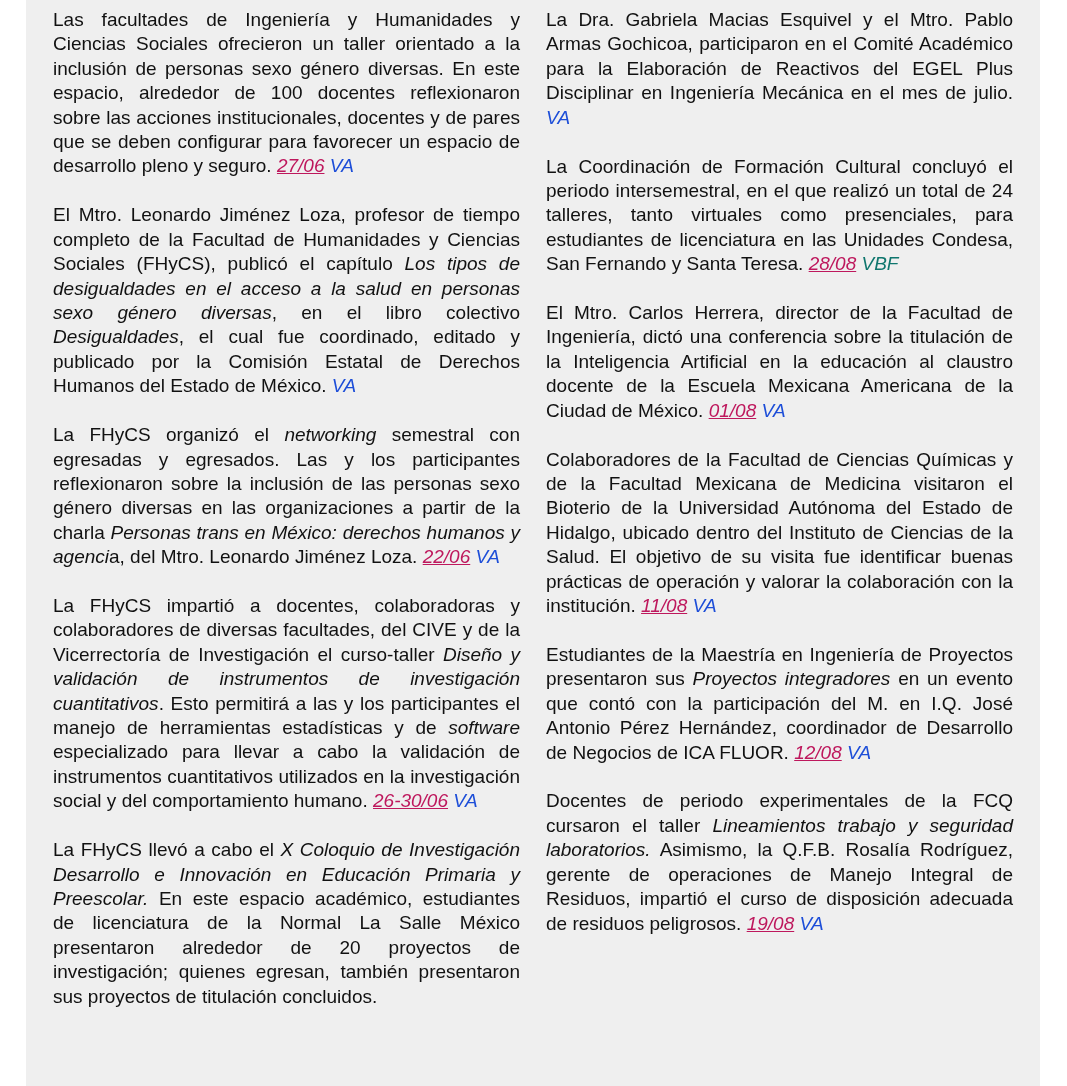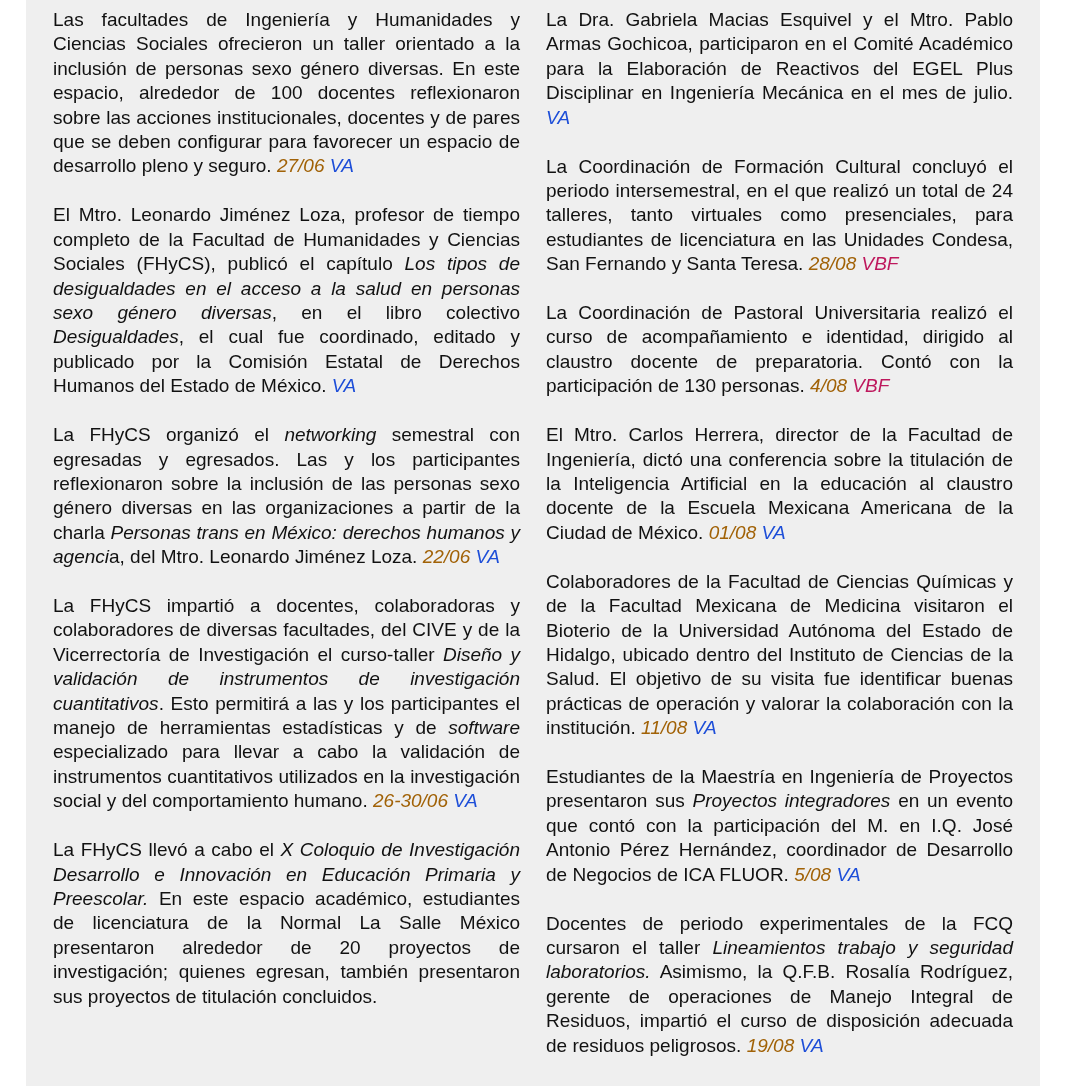--- a/index.html
+++ b/index.html
@@ -33,42 +33,42 @@
       hyphens: auto;
     }
     .col.left { left: 53px; }
     .col.right { left: 546px; }
     .item {
       margin: 0 0 24.5px 0;
       padding: 0;
     }
     .item em { }
     .date {
-      color: #a16207;
+      color: #be185d;
       font-style: italic;
+      text-decoration: underline;
     }
     .tag {
       font-style: italic;
     }
     .tag-VA { color: #1d4ed8; }
-    .tag-VBF { color: #be185d; }
+    .tag-VBF { color: #0f766e; }
   </style>
 </head>
 <body>
 
 <div class="panel"></div>
 
 <div class="col left">
     <p class="item"><span>Las facultades de Ingeniería y Humanidades y Ciencias Sociales ofrecieron un taller orientado a la inclusión de personas sexo género diversas. En este espacio, alrededor de 100 docentes reflexionaron sobre las acciones institucionales, docentes y de pares que se deben configurar para favorecer un espacio de desarrollo pleno y seguro.</span> <span class="date">27/06</span> <span class="tag tag-VA">VA</span></p>
     <p class="item"><span>El Mtro. Leonardo Jiménez Loza, profesor de tiempo completo de la Facultad de Humanidades y Ciencias Sociales (FHyCS), publicó el capítulo </span><em>Los tipos de desigualdades en el acceso a la salud en personas sexo género diversas</em><span>, en el libro colectivo </span><em>Desigualdades</em><span>, el cual fue coordinado, editado y publicado por la Comisión Estatal de Derechos Humanos del Estado de México.</span> <span class="tag tag-VA">VA</span></p>
     <p class="item"><span>La FHyCS organizó el </span><em>networking</em><span> semestral con egresadas y egresados. Las y los participantes reflexionaron sobre la inclusión de las personas sexo género diversas en las organizaciones a partir de la charla </span><em>Personas trans en México: derechos humanos y agenci</em><span>a, del Mtro. Leonardo Jiménez Loza.</span> <span class="date">22/06</span> <span class="tag tag-VA">VA</span></p>
     <p class="item"><span>La FHyCS impartió a docentes, colaboradoras y colaboradores de diversas facultades, del CIVE y de la Vicerrectoría de Investigación el curso-taller </span><em>Diseño y validación de instrumentos de investigación cuantitativos</em><span>. Esto permitirá a las y los participantes el manejo de herramientas estadísticas y de </span><em>software</em><span> especializado para llevar a cabo la validación de instrumentos cuantitativos utilizados en la investigación social y del comportamiento humano.</span> <span class="date">26-30/06</span> <span class="tag tag-VA">VA</span></p>
     <p class="item"><span>La FHyCS llevó a cabo el </span><em>X Coloquio de Investigación Desarrollo e Innovación en Educación Primaria y Preescolar.</em><span> En este espacio académico, estudiantes de licenciatura de la Normal La Salle México presentaron alrededor de 20 proyectos de investigación; quienes egresan, también presentaron sus proyectos de titulación concluidos.</span></p>
   </div>
 <div class="col right">
     <p class="item"><span>La Dra. Gabriela Macias Esquivel y el Mtro. Pablo Armas Gochicoa, participaron en el Comité Académico para la Elaboración de Reactivos del EGEL Plus Disciplinar en Ingeniería Mecánica en el mes de julio.</span> <span class="tag tag-VA">VA</span></p>
     <p class="item"><span>La Coordinación de Formación Cultural concluyó el periodo intersemestral, en el que realizó un total de 24 talleres, tanto virtuales como presenciales, para estudiantes de licenciatura en las Unidades Condesa, San Fernando y Santa Teresa.</span> <span class="date">28/08</span> <span class="tag tag-VBF">VBF</span></p>
-    <p class="item"><span>La Coordinación de Pastoral Universitaria realizó el curso de acompañamiento e identidad, dirigido al claustro docente de preparatoria. Contó con la participación de  130 personas.</span> <span class="date">4/08</span> <span class="tag tag-VBF">VBF</span></p>
     <p class="item"><span>El Mtro. Carlos Herrera, director de la Facultad de Ingeniería, dictó una conferencia sobre la titulación de la Inteligencia Artificial en la educación al claustro docente de la Escuela Mexicana Americana de la Ciudad de México.</span> <span class="date">01/08</span> <span class="tag tag-VA">VA</span></p>
     <p class="item"><span>Colaboradores de la Facultad de Ciencias Químicas y de la Facultad Mexicana de Medicina visitaron el Bioterio de la Universidad Autónoma del Estado de Hidalgo, ubicado dentro del Instituto de Ciencias de la Salud. El objetivo de su visita fue identificar buenas prácticas de operación y valorar la colaboración con la institución.</span> <span class="date">11/08</span> <span class="tag tag-VA">VA</span></p>
-    <p class="item"><span>Estudiantes de la Maestría en Ingeniería de Proyectos presentaron sus </span><em>Proyectos integradores</em><span> en un evento que contó con la participación del M. en I.Q. José Antonio Pérez Hernández, coordinador de Desarrollo de Negocios de ICA FLUOR.</span> <span class="date">5/08</span> <span class="tag tag-VA">VA</span></p>
+    <p class="item"><span>Estudiantes de la Maestría en Ingeniería de Proyectos presentaron sus </span><em>Proyectos integradores</em><span> en un evento que contó con la participación del M. en I.Q. José Antonio Pérez Hernández, coordinador de Desarrollo de Negocios de ICA FLUOR.</span> <span class="date">12/08</span> <span class="tag tag-VA">VA</span></p>
     <p class="item"><span>Docentes de periodo experimentales de la FCQ cursaron el taller </span><em>Lineamientos trabajo y seguridad laboratorios.</em><span> Asimismo, la Q.F.B. Rosalía Rodríguez, gerente de operaciones de Manejo Integral de Residuos, impartió el curso de disposición adecuada de residuos peligrosos.</span> <span class="date">19/08</span> <span class="tag tag-VA">VA</span></p>
   </div>
 
 </body></html>

